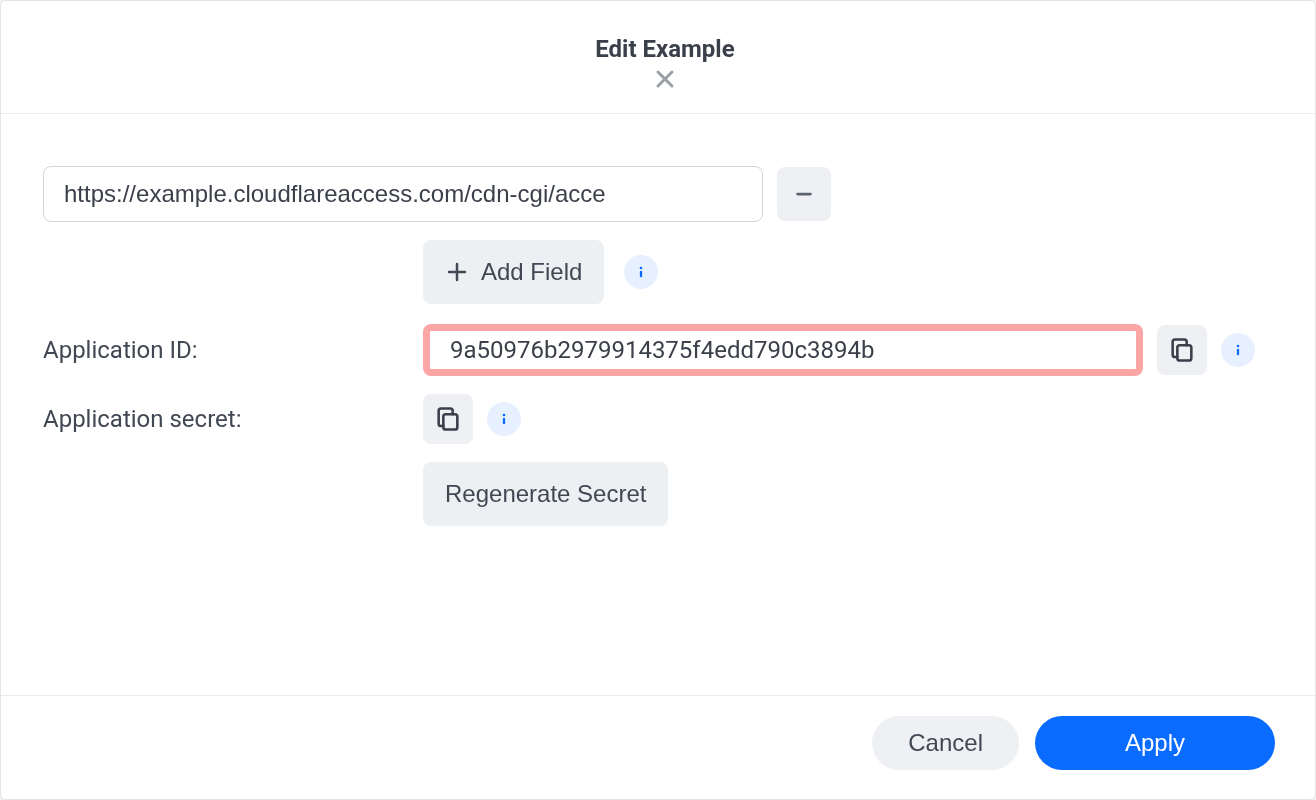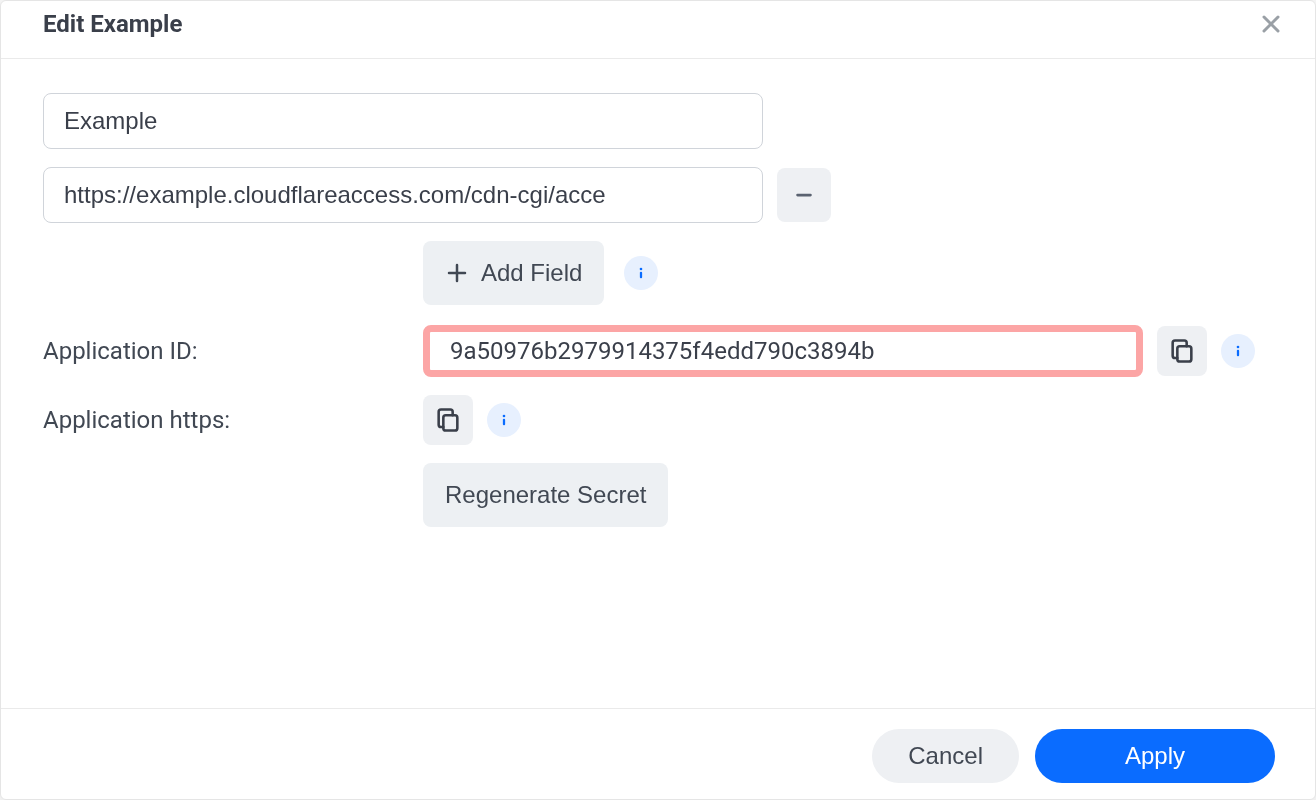--- a/index.html
+++ b/index.html
@@ -21,22 +21,23 @@
       border: 1px solid #e5e5e5;
       border-radius: 6px;
       display: flex;
       flex-direction: column;
       box-shadow: 0 2px 8px rgba(0,0,0,0.05);
     }
     .dialog-header {
       display: flex;
       justify-content: space-between;
       align-items: center;
-      padding: 7px 28px 18px 42px;
+      padding: 34px 28px 18px 42px;
       border-bottom: 1px solid #eaeaea;
+      flex-direction: column;
     }
     .dialog-title {
       font-size: 24px;
       font-weight: 700;
       color: #3a3f4a;
     }
     .close-btn {
       cursor: pointer;
       color: #9aa0a6;
       padding: 4px;
@@ -155,21 +156,21 @@
       color: #414853;
       display: flex;
       align-items: center;
       gap: 12px;
     }
     .dialog-footer {
       display: flex;
       justify-content: flex-end;
       align-items: center;
       gap: 16px;
-      padding: 20px 40px 16px 40px;
+      padding: 20px 40px 29px 40px;
       border-top: 1px solid #eaeaea;
     }
     .btn {
       height: 54px;
       padding: 0 36px;
       border-radius: 28px;
       font-size: 24px;
       cursor: pointer;
       border: none;
       display: flex;
@@ -197,23 +198,20 @@
       <svg width="24" height="24" viewBox="0 0 24 24" fill="none" stroke="currentColor" stroke-width="3" stroke-linecap="round">
         <line x1="5" y1="5" x2="19" y2="19"></line>
         <line x1="19" y1="5" x2="5" y2="19"></line>
       </svg>
     </div>
   </div>
 
   <div class="dialog-body">
 
     <div class="form-row">
-      <div class="input-wrap">
-        <input type="text" class="text-input" value="Example" style="">
-      </div>
     </div>
 
     <div class="form-row">
       <div class="input-wrap">
         <input type="text" class="text-input" value="https://example.cloudflareaccess.com/cdn-cgi/acce" style="">
         <button class="square-btn">
           <svg width="22" height="22" viewBox="0 0 24 24" fill="none" stroke="currentColor" stroke-width="3" stroke-linecap="round">
             <line x1="5" y1="12" x2="19" y2="12"></line>
           </svg>
         </button>
@@ -249,21 +247,21 @@
         <div class="info-badge">
           <svg viewBox="0 0 24 24" fill="#0a6cff">
             <circle cx="12" cy="6" r="2"></circle>
             <rect x="10.3" y="10" width="3.4" height="10" rx="1.5"></rect>
           </svg>
         </div>
       </div>
     </div>
 
     <div class="form-row">
-      <div class="form-label">Application https:</div>
+      <div class="form-label">Application secret:</div>
       <div class="input-wrap">
         <button class="copy-btn">
           <svg width="28" height="28" viewBox="0 0 24 24" fill="none" stroke="currentColor" stroke-width="2.2" stroke-linejoin="round" stroke-linecap="round">
             <rect x="8" y="8" width="12" height="13" rx="2"></rect>
             <path d="M16 8 V5 a2 2 0 0 0 -2 -2 H6 a2 2 0 0 0 -2 2 v11 a2 2 0 0 0 2 2 h2"></path>
           </svg>
         </button>
         <div class="info-badge">
           <svg viewBox="0 0 24 24" fill="#0a6cff">
             <circle cx="12" cy="6" r="2"></circle>

